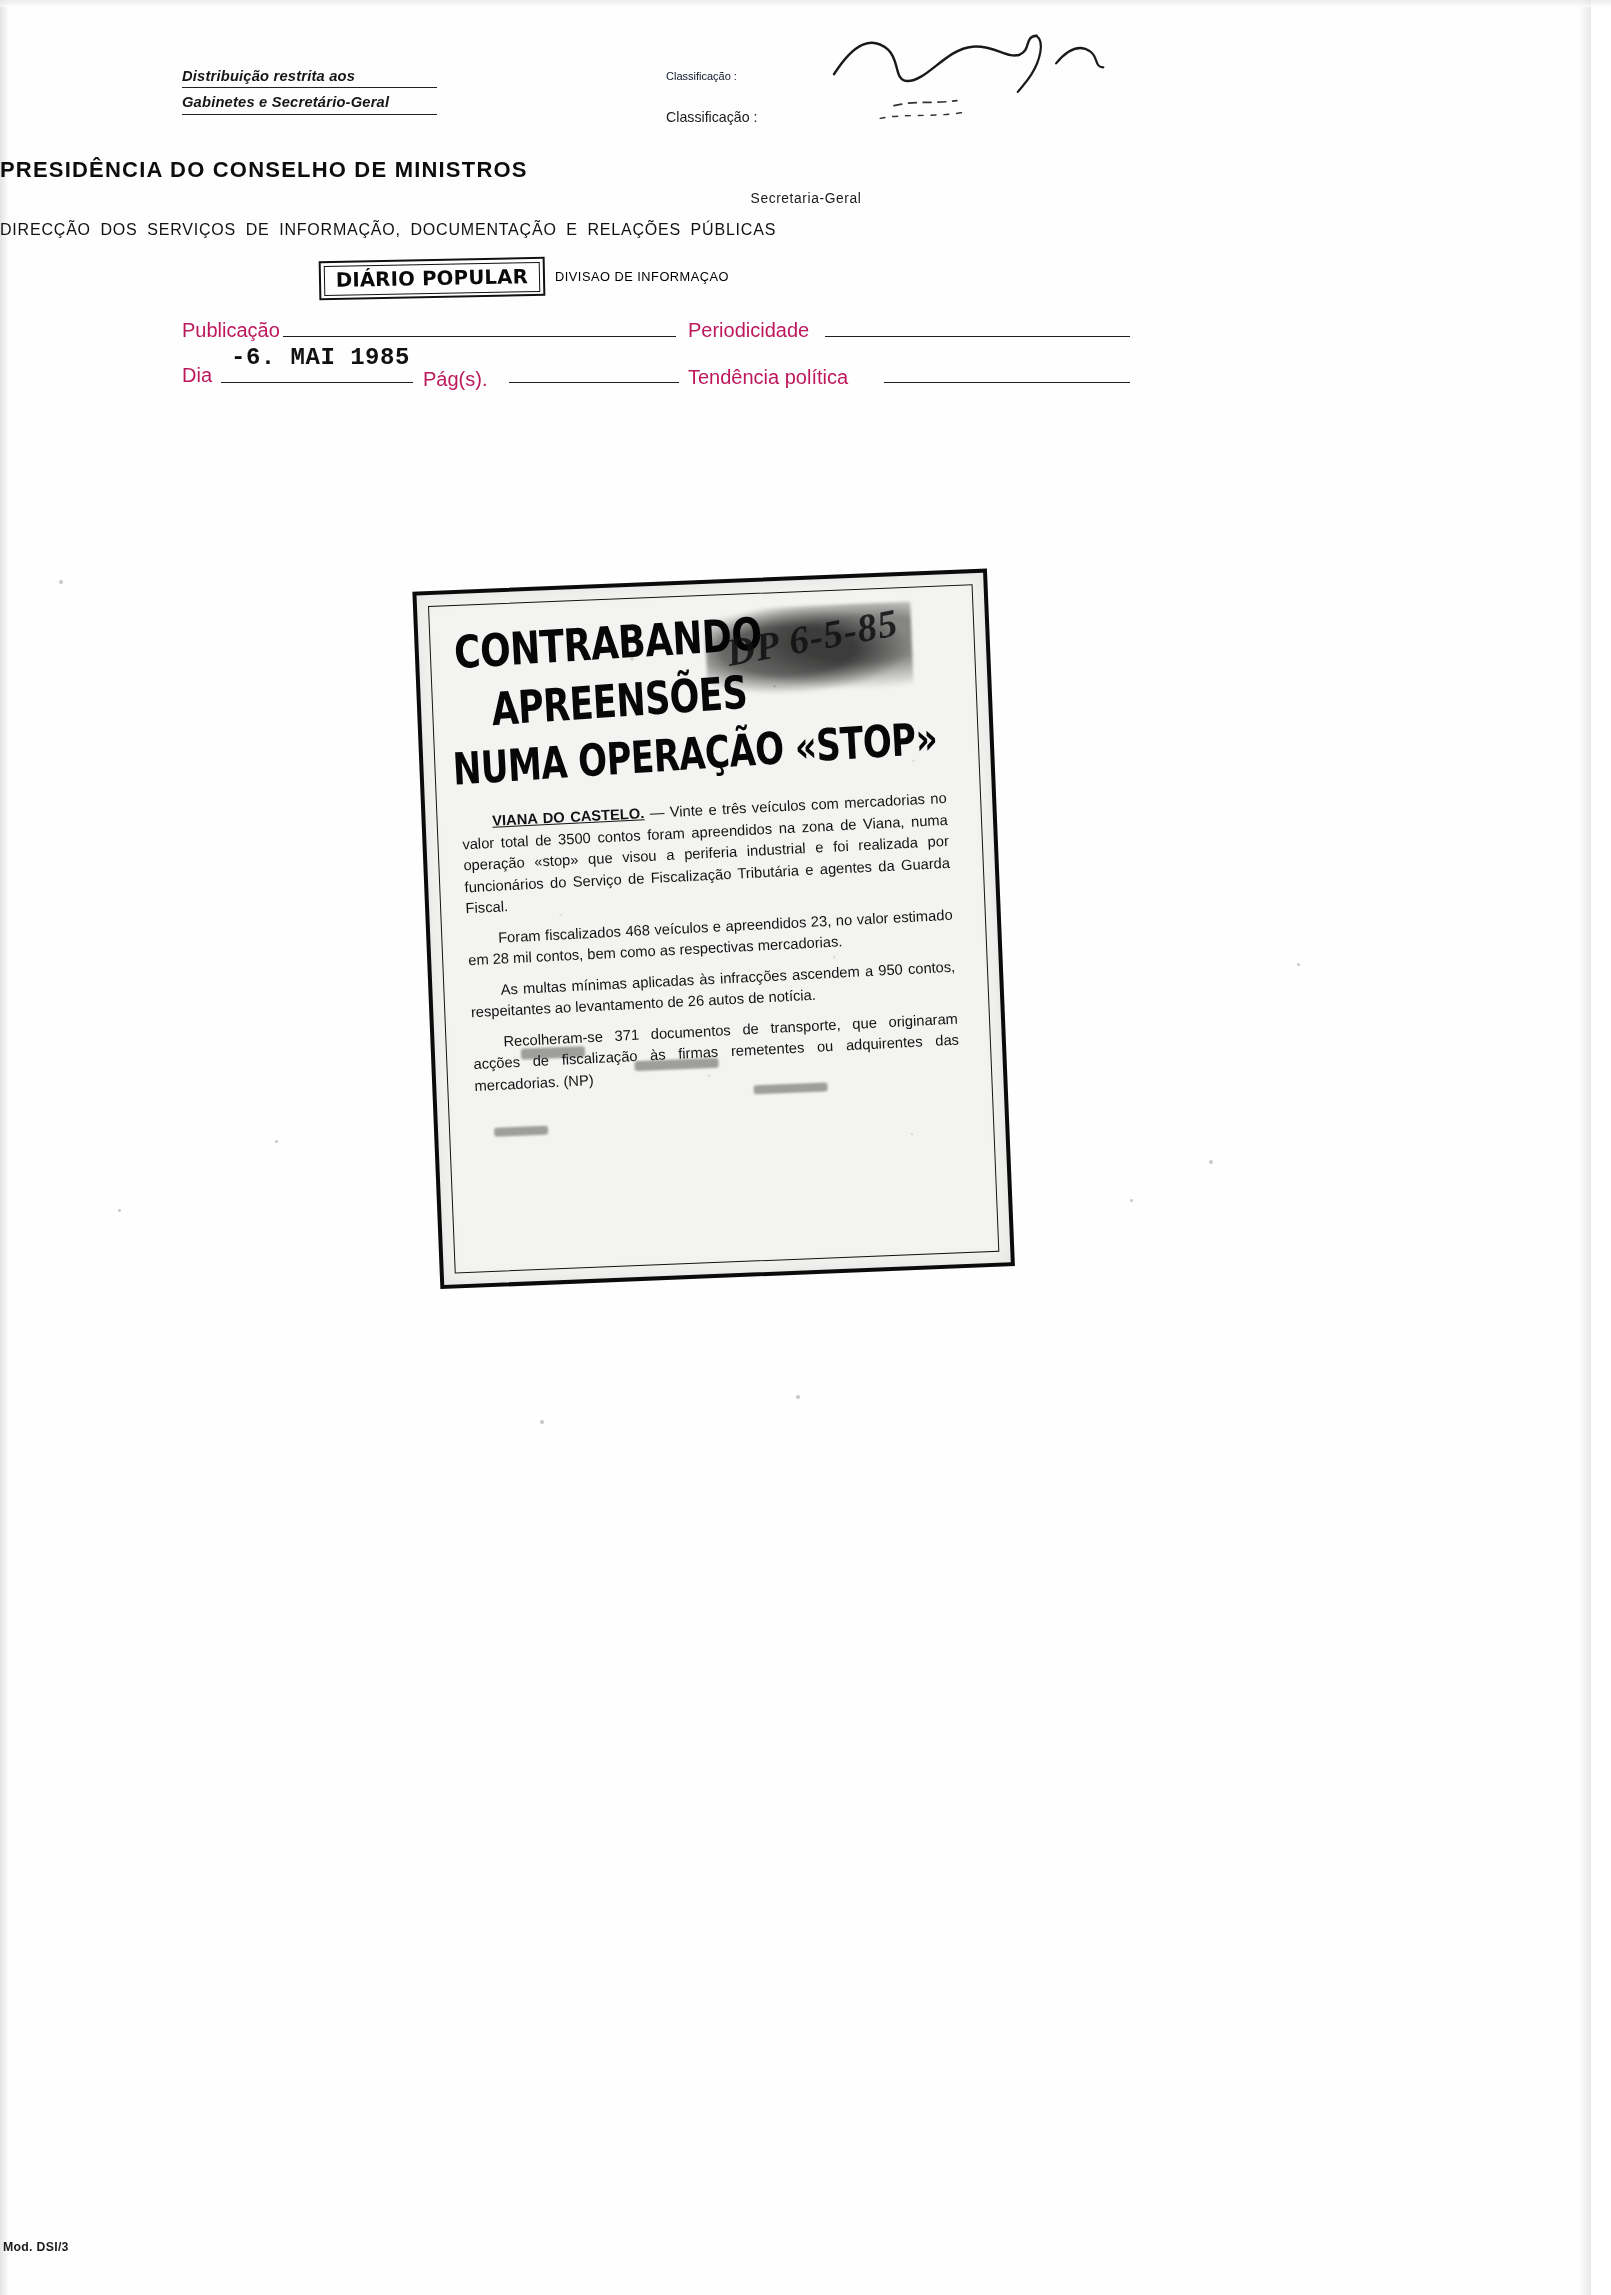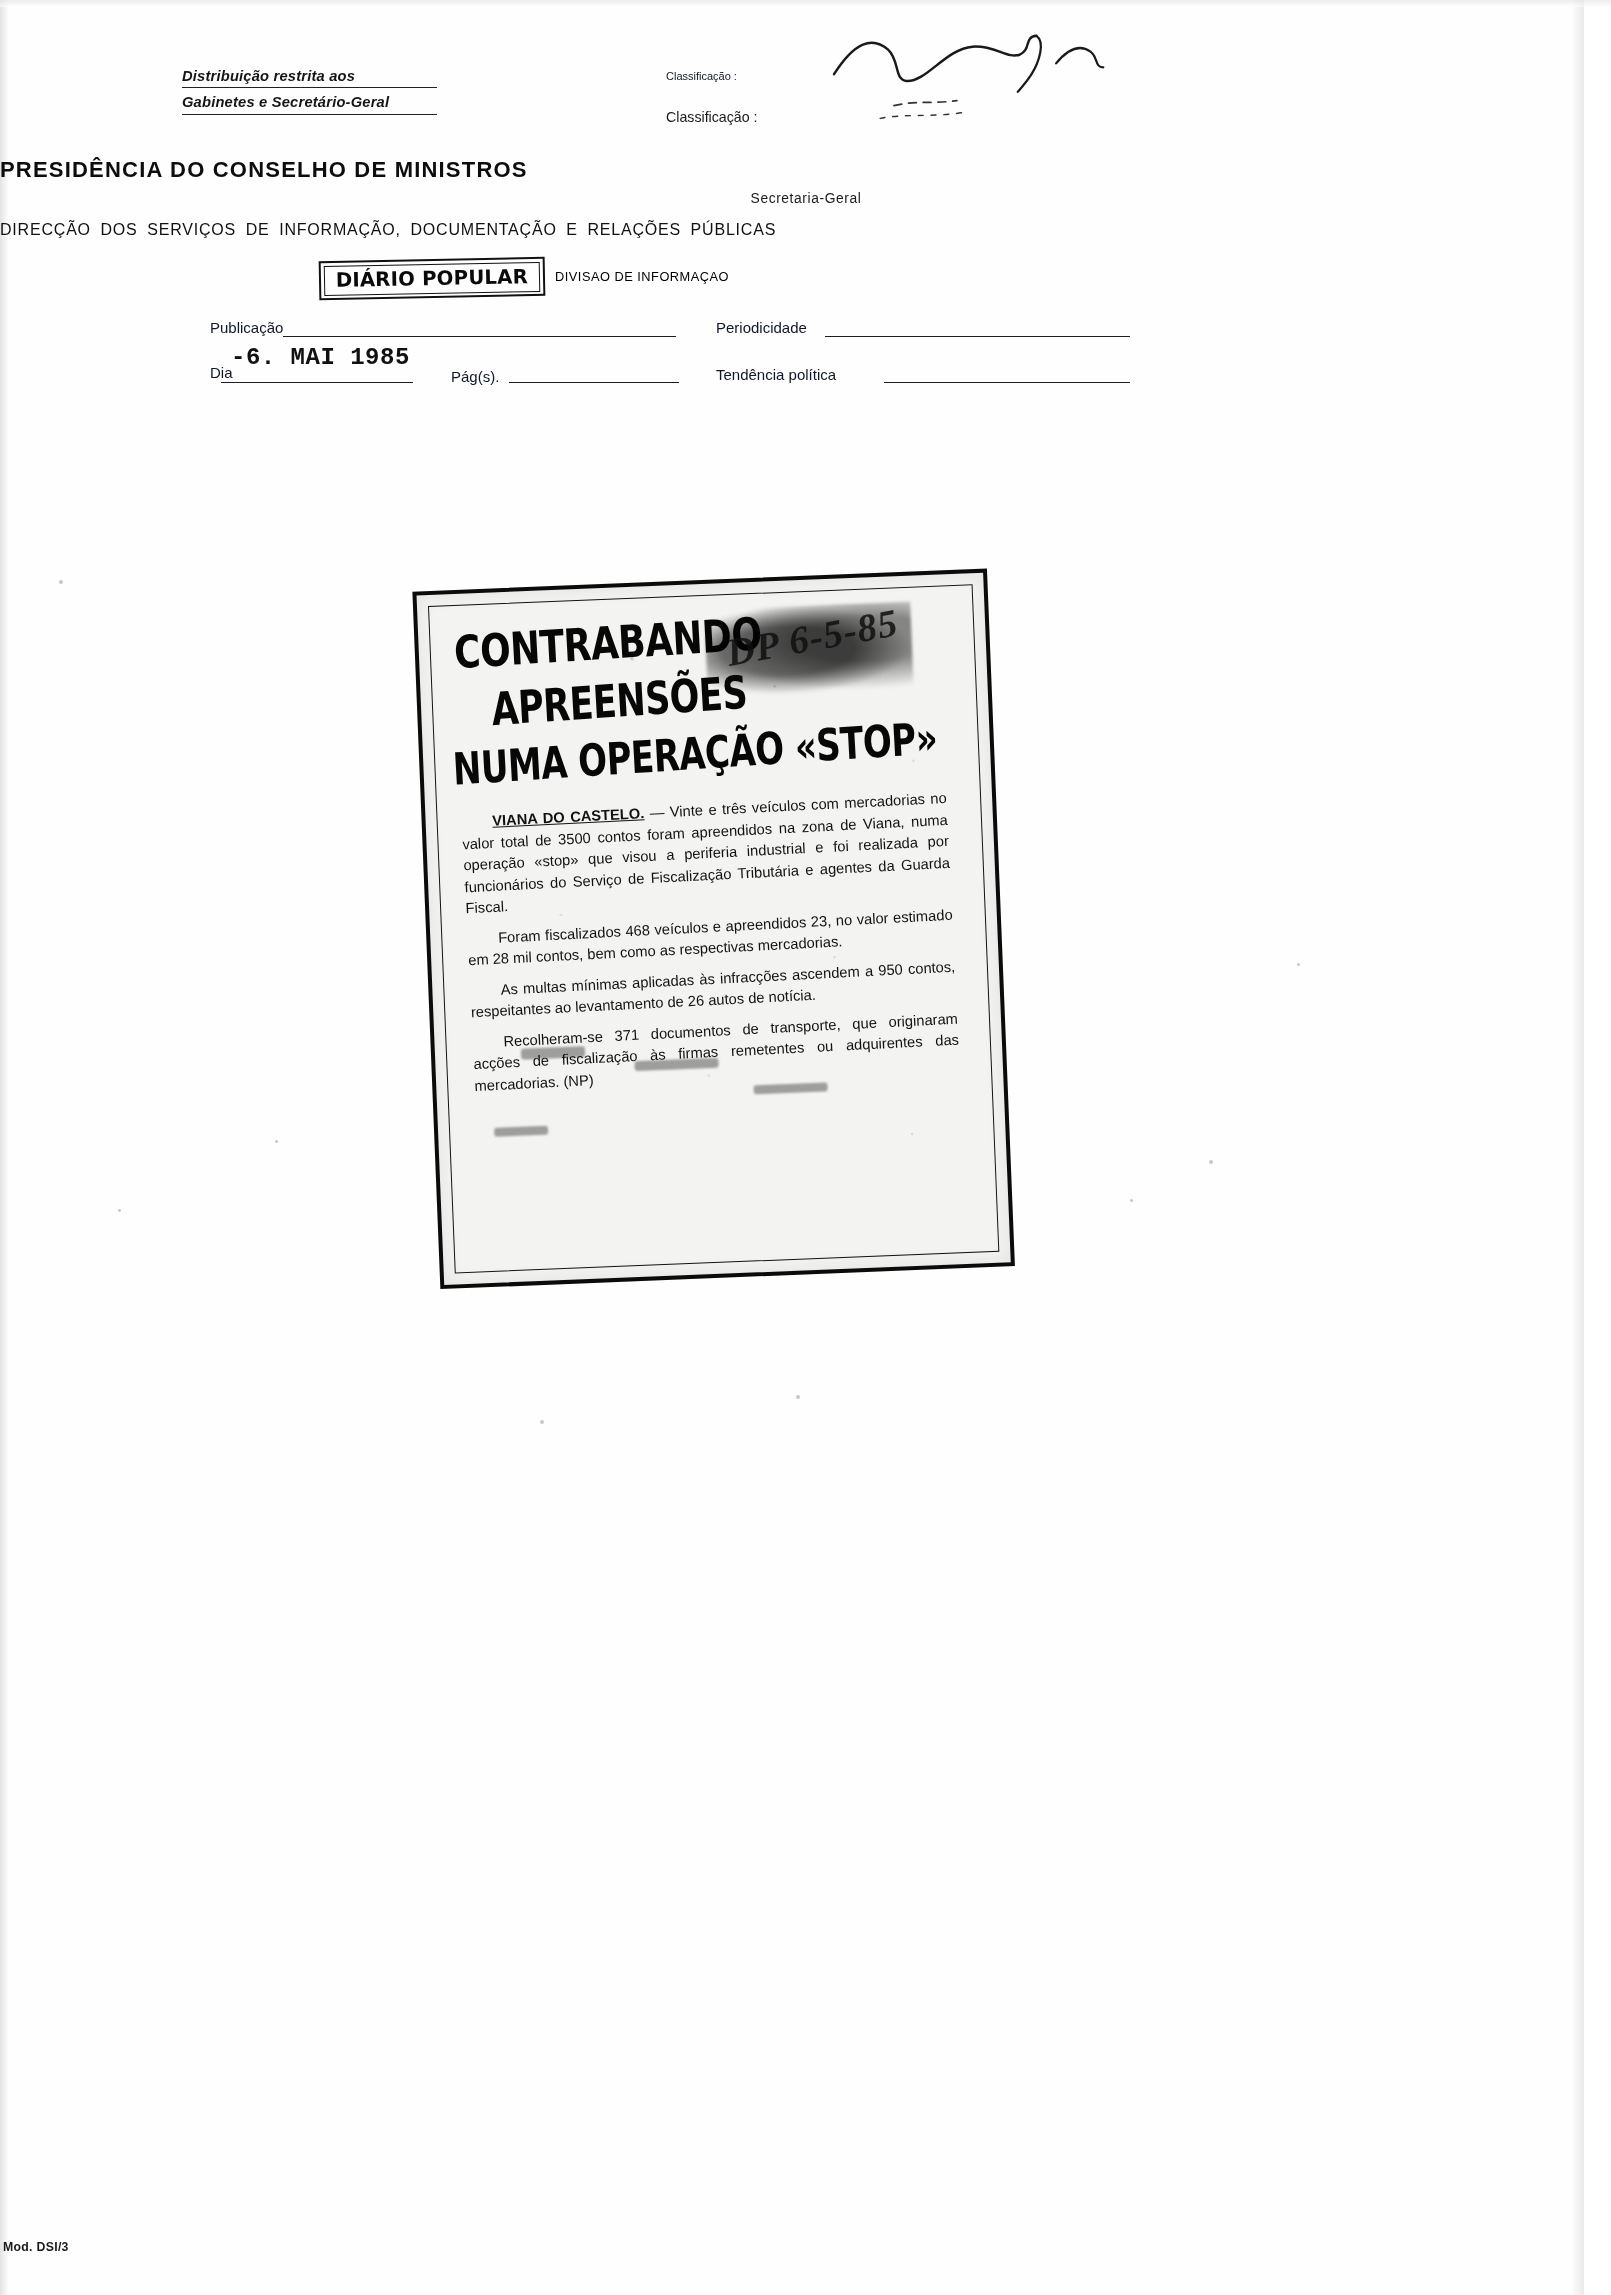--- a/index.html
+++ b/index.html
@@ -16,20 +16,21 @@
     overflow: hidden;
   }
 
   
   .page {
     position: absolute;
     left: 0; top: 0;
     width: 1584px;
     height: 2295px;
     background: #fefefe;
+    padding-left: 7px;
   }
   
   .edge-left {
     position: absolute; left: 0; top: 0; width: 8.8px; height: 2295px;
     background: linear-gradient(90deg, #d8d8d8 0%, #ffffff 100%);
     opacity: .7;
   }
   .edge-right {
     position: absolute; right: 0; top: 0; width: 12.8px; height: 2295px;
     background: linear-gradient(270deg, #dcdcdc 0%, #ffffff 100%);
@@ -147,23 +148,22 @@
     left: 555px;
     top: 269px;
     font-size: 12.8px;
     letter-spacing: 0.5px;
     color: #000000;
   }
 
   
   .lbl {
     position: absolute;
-    font-size: 15px;
-    color: #0f172a;
-    margin-left: 28px;
+    font-size: 20px;
+    color: #be185d;
   }
   .rule {
     position: absolute;
     border-bottom: 1.2px solid #1d1d1d;
     height: 0;
   }
   .datestamp {
     position: absolute;
     left: 231px;
     top: 344px;

